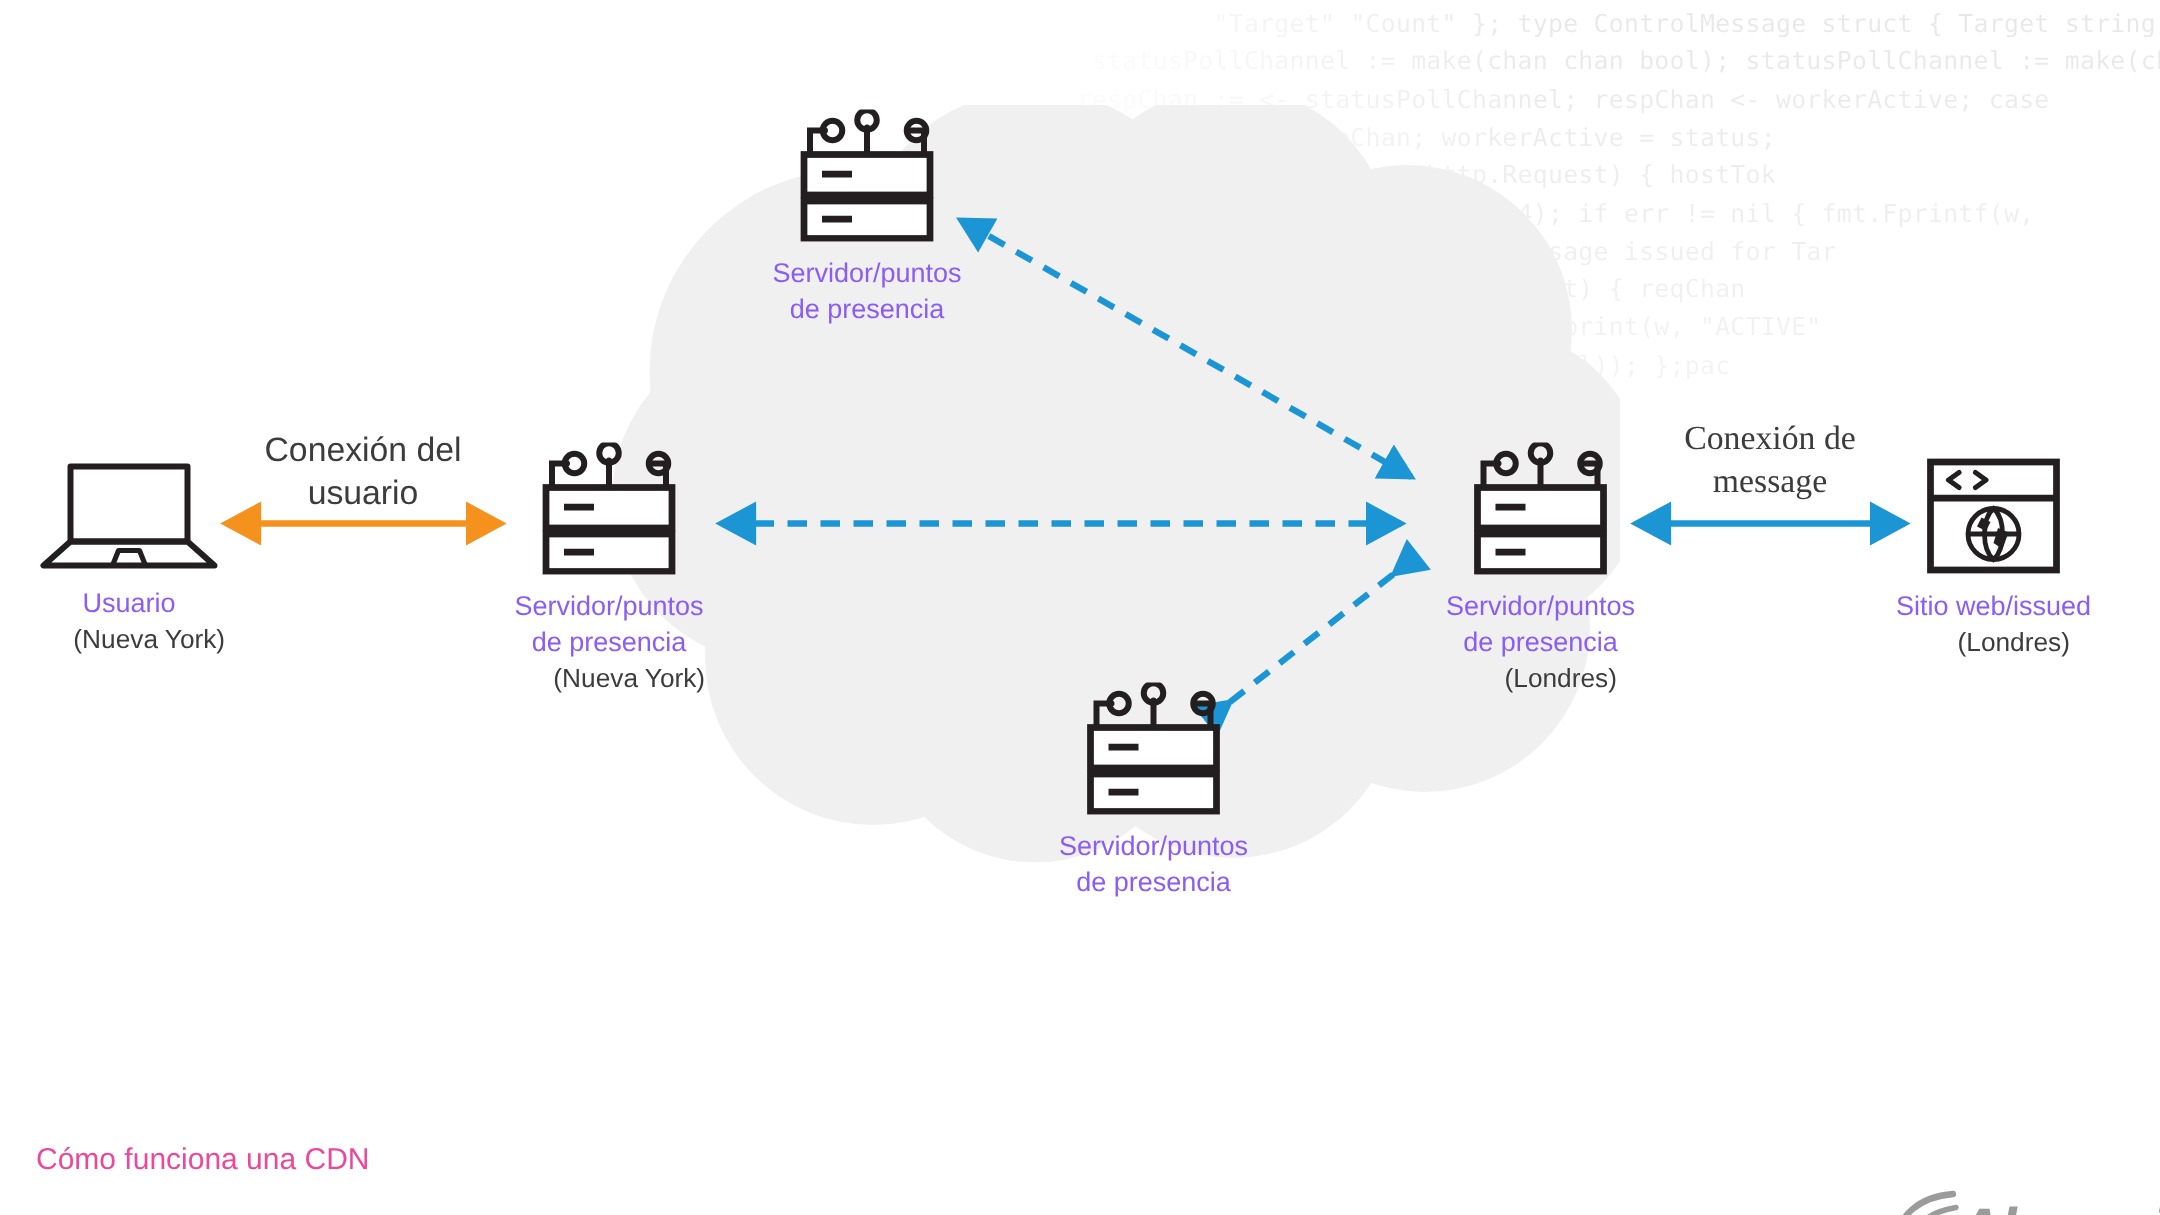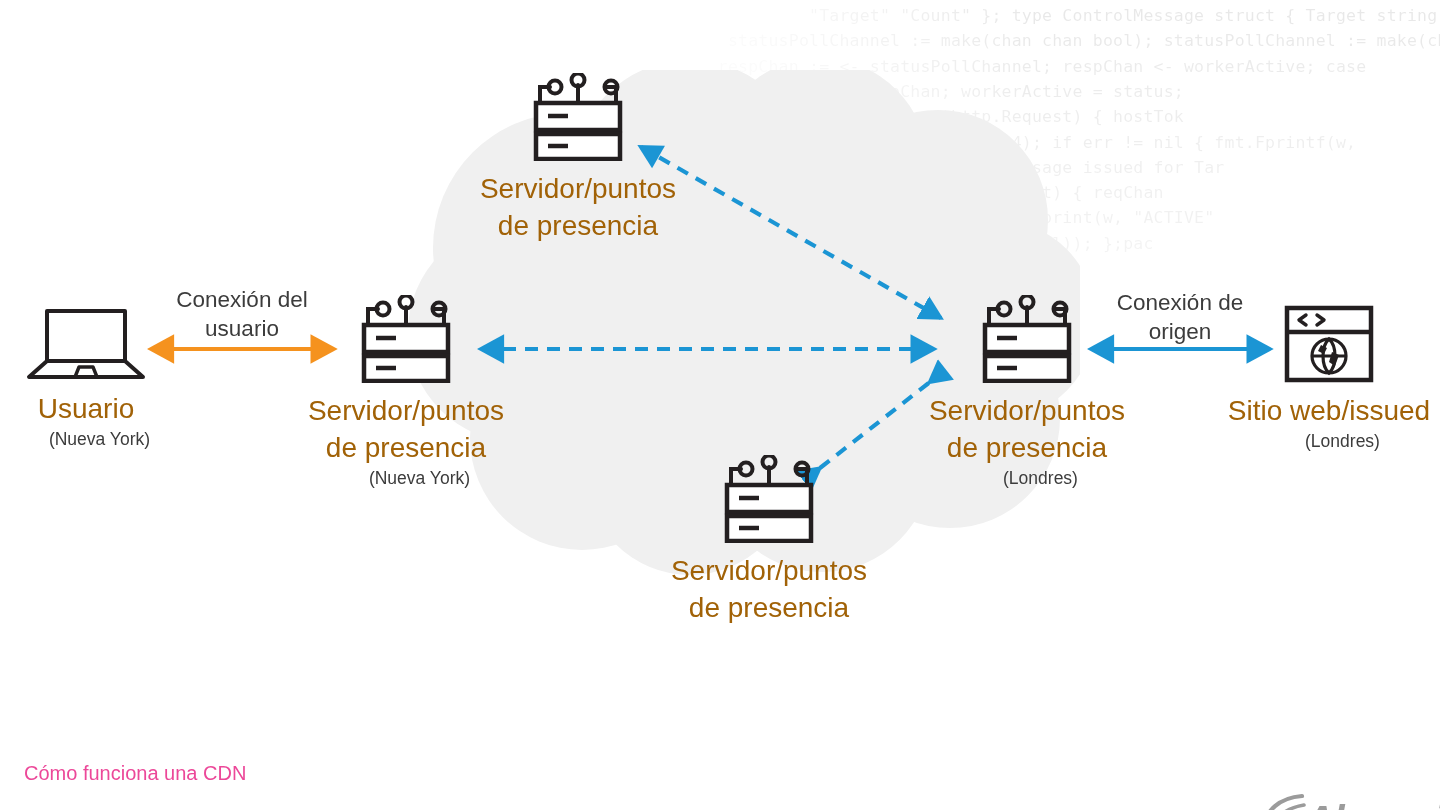--- a/index.html
+++ b/index.html
@@ -47,22 +47,22 @@
     z-index: 1;
   }
 
   
   .node {
     position: absolute;
     z-index: 4;
     text-align: center;
   }
   .node-label {
-    font-size: 28px;
-    color: #a16207;
+    font-size: 18px;
+    color: #8b5cf6;
     line-height: 1.32;
     white-space: nowrap;
   }
   .node-sub {
     font-size: 17.5px;
     color: #3c3c3c;
     line-height: 1.3;
     white-space: nowrap;
     margin-left: 27px;
   }
@@ -194,23 +194,23 @@
 
     <line x1="1091" y1="349" x2="1270" y2="349" stroke="#1B95D4" stroke-width="4.2" marker-end="url(#ar-bl-e)" marker-start="url(#ar-bl-s)"></line>
   </svg>
 
   <div class="conn-label" style="left:142px; top:273px; width:200px;margin-top:12px;">
     <div>Conexión del</div>
     <div>usuario</div>
   </div>
 
 
-  <div class="conn-label" style="left:1080px; top:288px; width:200px;">
+  <div class="conn-label" style="left:1080px; top:277px; width:200px;font-family:Liberation Serif, serif;">
     <div>Conexión de</div>
-    <div>origen</div>
+    <div>message</div>
   </div>
 
   <div class="node" style="left:0px; top:305px; width:172px;">
     <svg class="icon-wrap" width="172" height="78" viewBox="0 0 172 78" xmlns="http://www.w3.org/2000/svg">
       <g fill="none" stroke="#231F20" stroke-width="4" stroke-linejoin="round">
         <rect x="47" y="6" width="78" height="50"></rect>
         <path d="M47 56 L29 72 L143 72 L125 56 Z"></path>
         <path d="M75 72 L79 62 L93 62 L97 72 Z" stroke-width="3.4"></path>
       </g>
     </svg>

